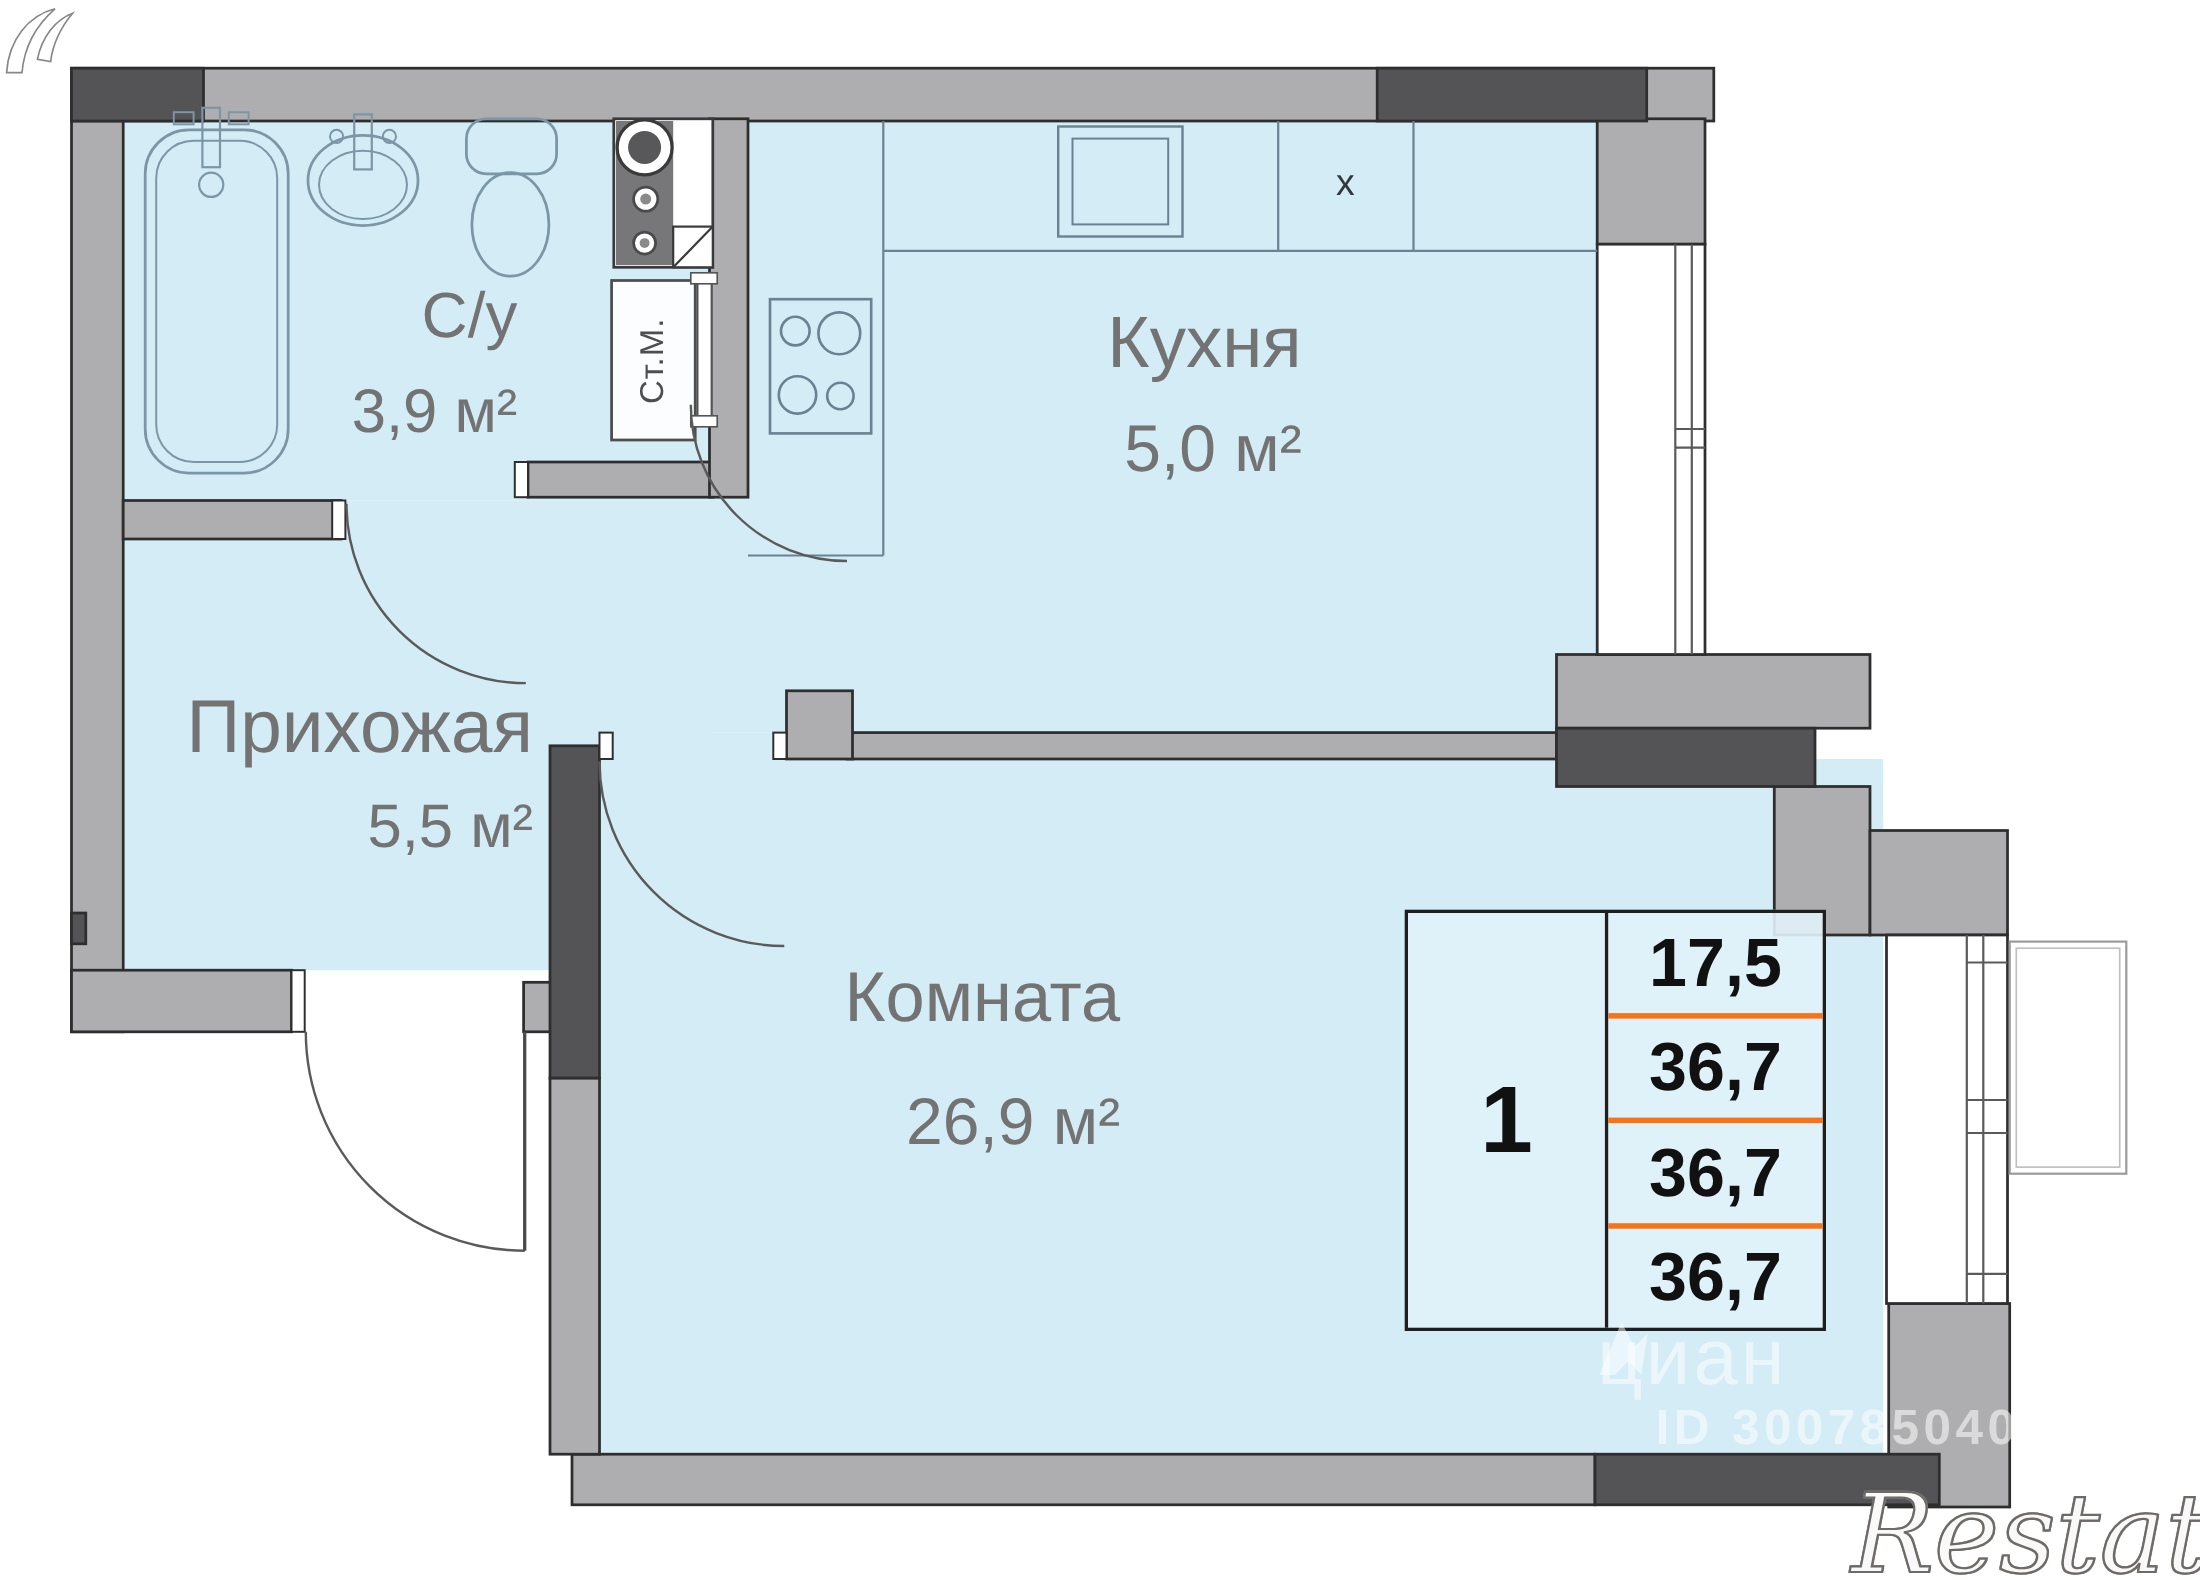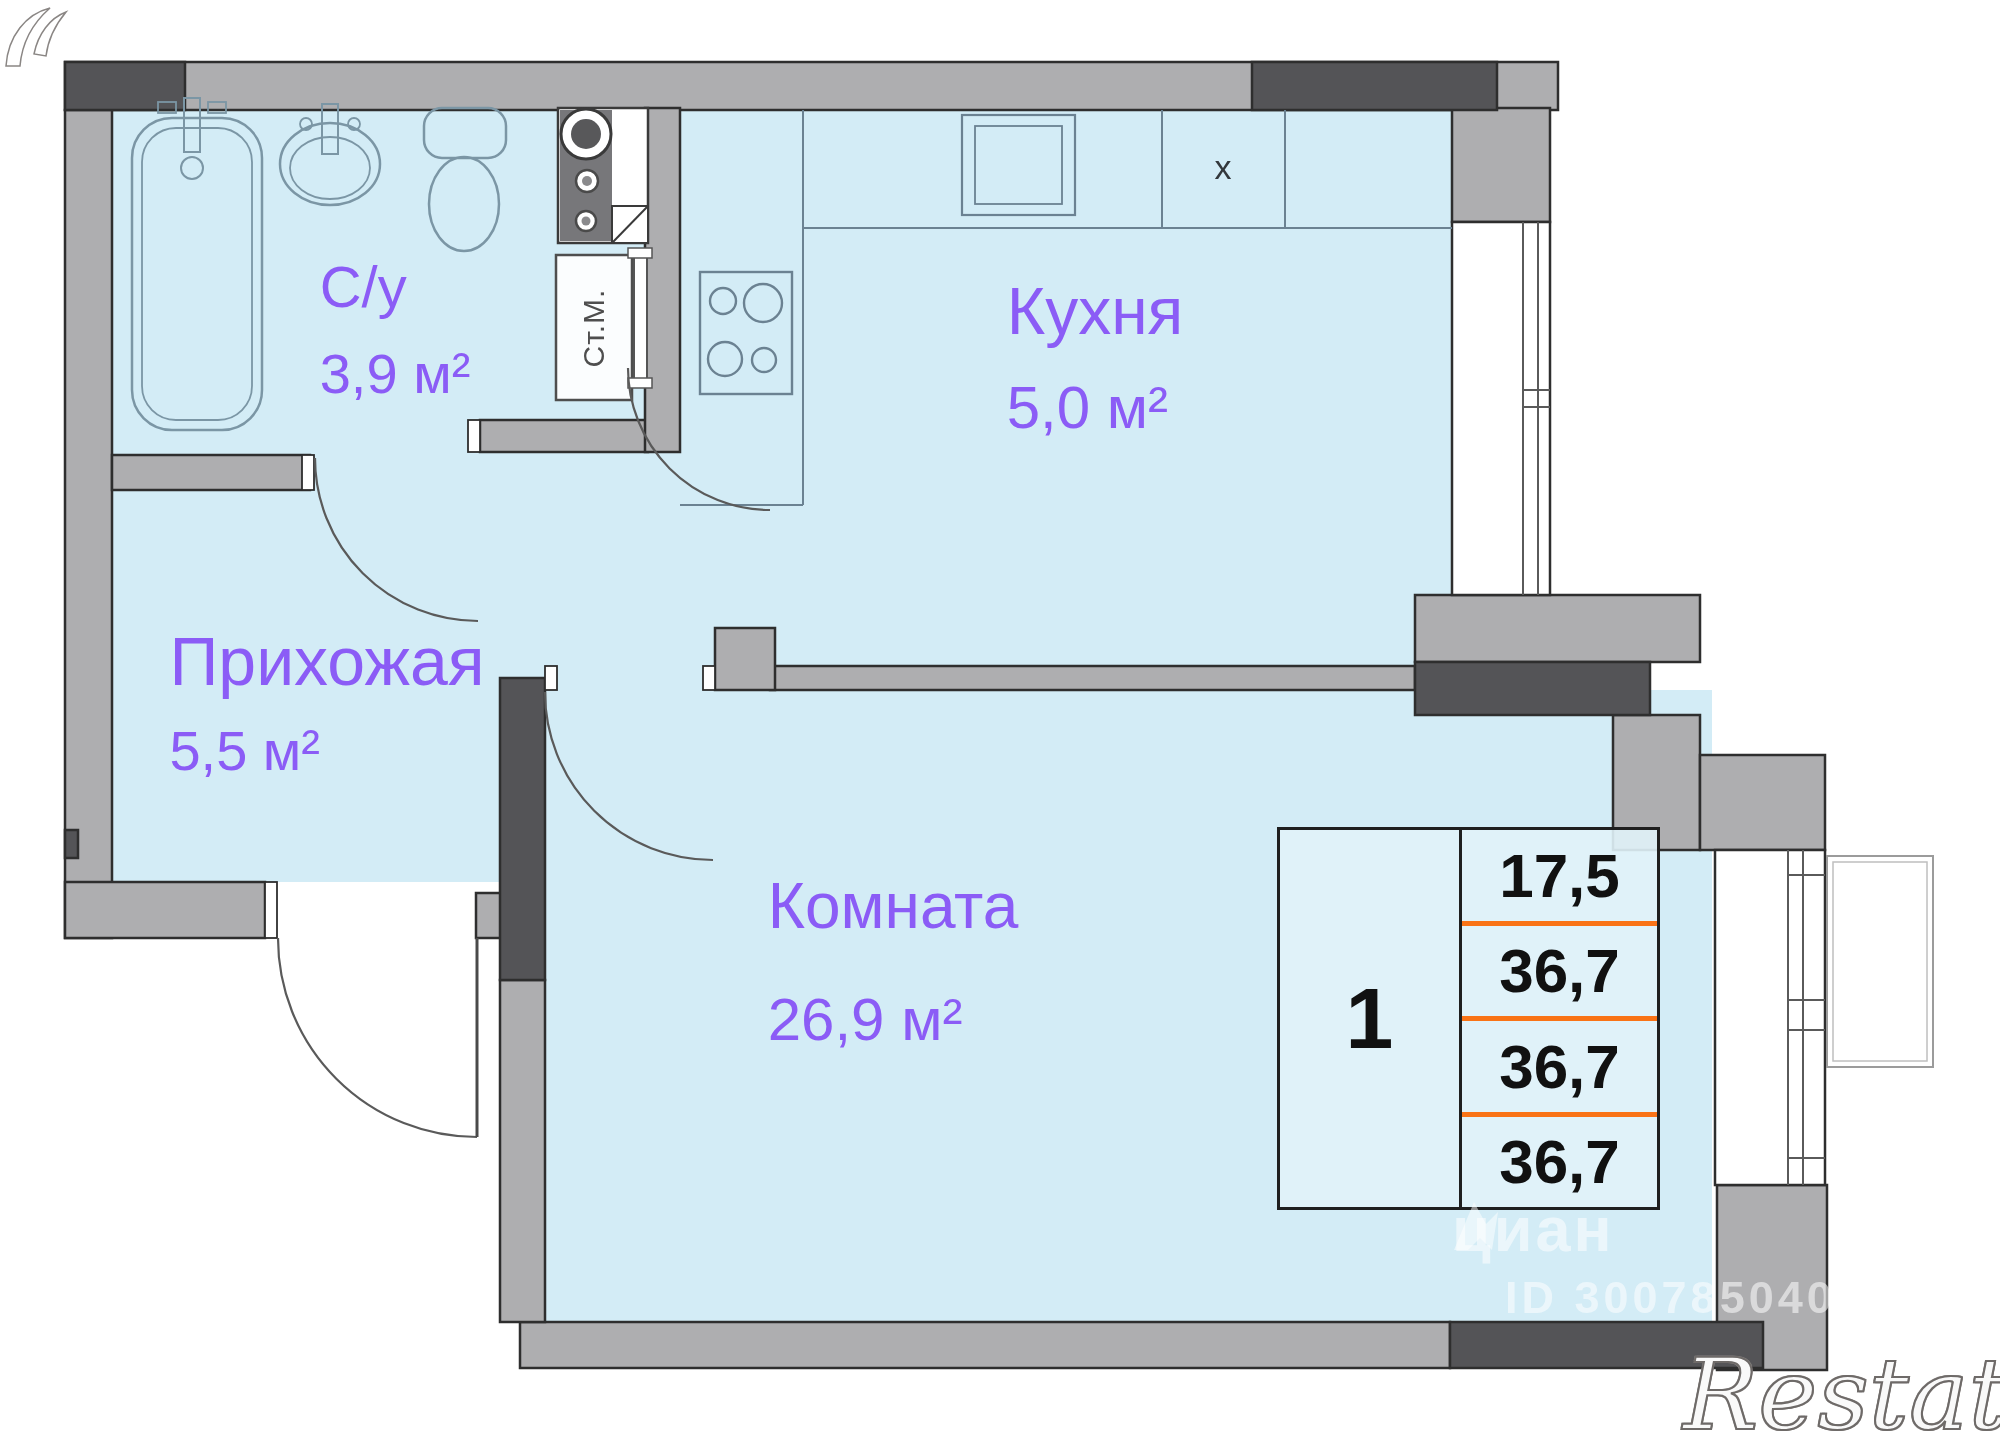--- a/index.html
+++ b/index.html
@@ -4,21 +4,21 @@
 <style>
   html,body{margin:0;padding:0;background:#ffffff;}
   .canvas{
     position:relative;width:2000px;height:1436px;background:#ffffff;overflow:hidden;
     font-family:"Liberation Sans",sans-serif;
   }
   .canvas svg{position:absolute;left:0;top:0;}
   
   .room-label{
     position:absolute;transform:translate(-50%,-50%);
-    text-align:left;color:#8b5cf6;white-space:nowrap;line-height:1.0;
+    text-align:right;color:#737373;white-space:nowrap;line-height:1.0;
   }
   .room-label .rname{display:block;}
   .room-label .rarea{display:block;}
   .lbl-bathroom{left:395px;top:330px;}
   .lbl-bathroom .rname{font-size:58px;}
   .lbl-bathroom .rarea{font-size:56px;margin-top:30px;}
   .lbl-kitchen{left:1095px;top:358px;}
   .lbl-kitchen .rname{font-size:66px;}
   .lbl-kitchen .rarea{font-size:60px;margin-top:34px;}
   .lbl-hallway{left:327px;top:703px;}
@@ -51,21 +51,21 @@
   .info-table .tcell{
     flex:1;display:flex;align-items:center;justify-content:center;
     font-size:62px;font-weight:bold;border-top:5px solid #f97316;box-sizing:border-box;
   }
   .info-table .tcell.first{border-top:none;}
   
   .wm-cian{
     position:absolute;left:1452px;top:1198px;display:flex;align-items:center;gap:16px;
   }
   .wm-cian .cian-text{
-    font-size:63px;font-weight:bold;color:rgba(255,255,255,0.55);letter-spacing:3px;line-height:1;
+    font-size:72px;font-weight:normal;color:rgba(255,255,255,0.55);letter-spacing:3px;line-height:1;
   }
   .wm-id{
     position:absolute;left:1505px;top:1272px;
     font-size:45px;font-weight:bold;color:rgba(255,255,255,0.55);letter-spacing:4px;
   }
   .wm-restate{
     position:absolute;left:1683px;top:1345px;
     font-family:"DejaVu Serif",serif;font-style:italic;font-size:100px;line-height:1;
     color:rgba(255,255,255,0.95);
     -webkit-text-stroke:2px #6e6a68;

